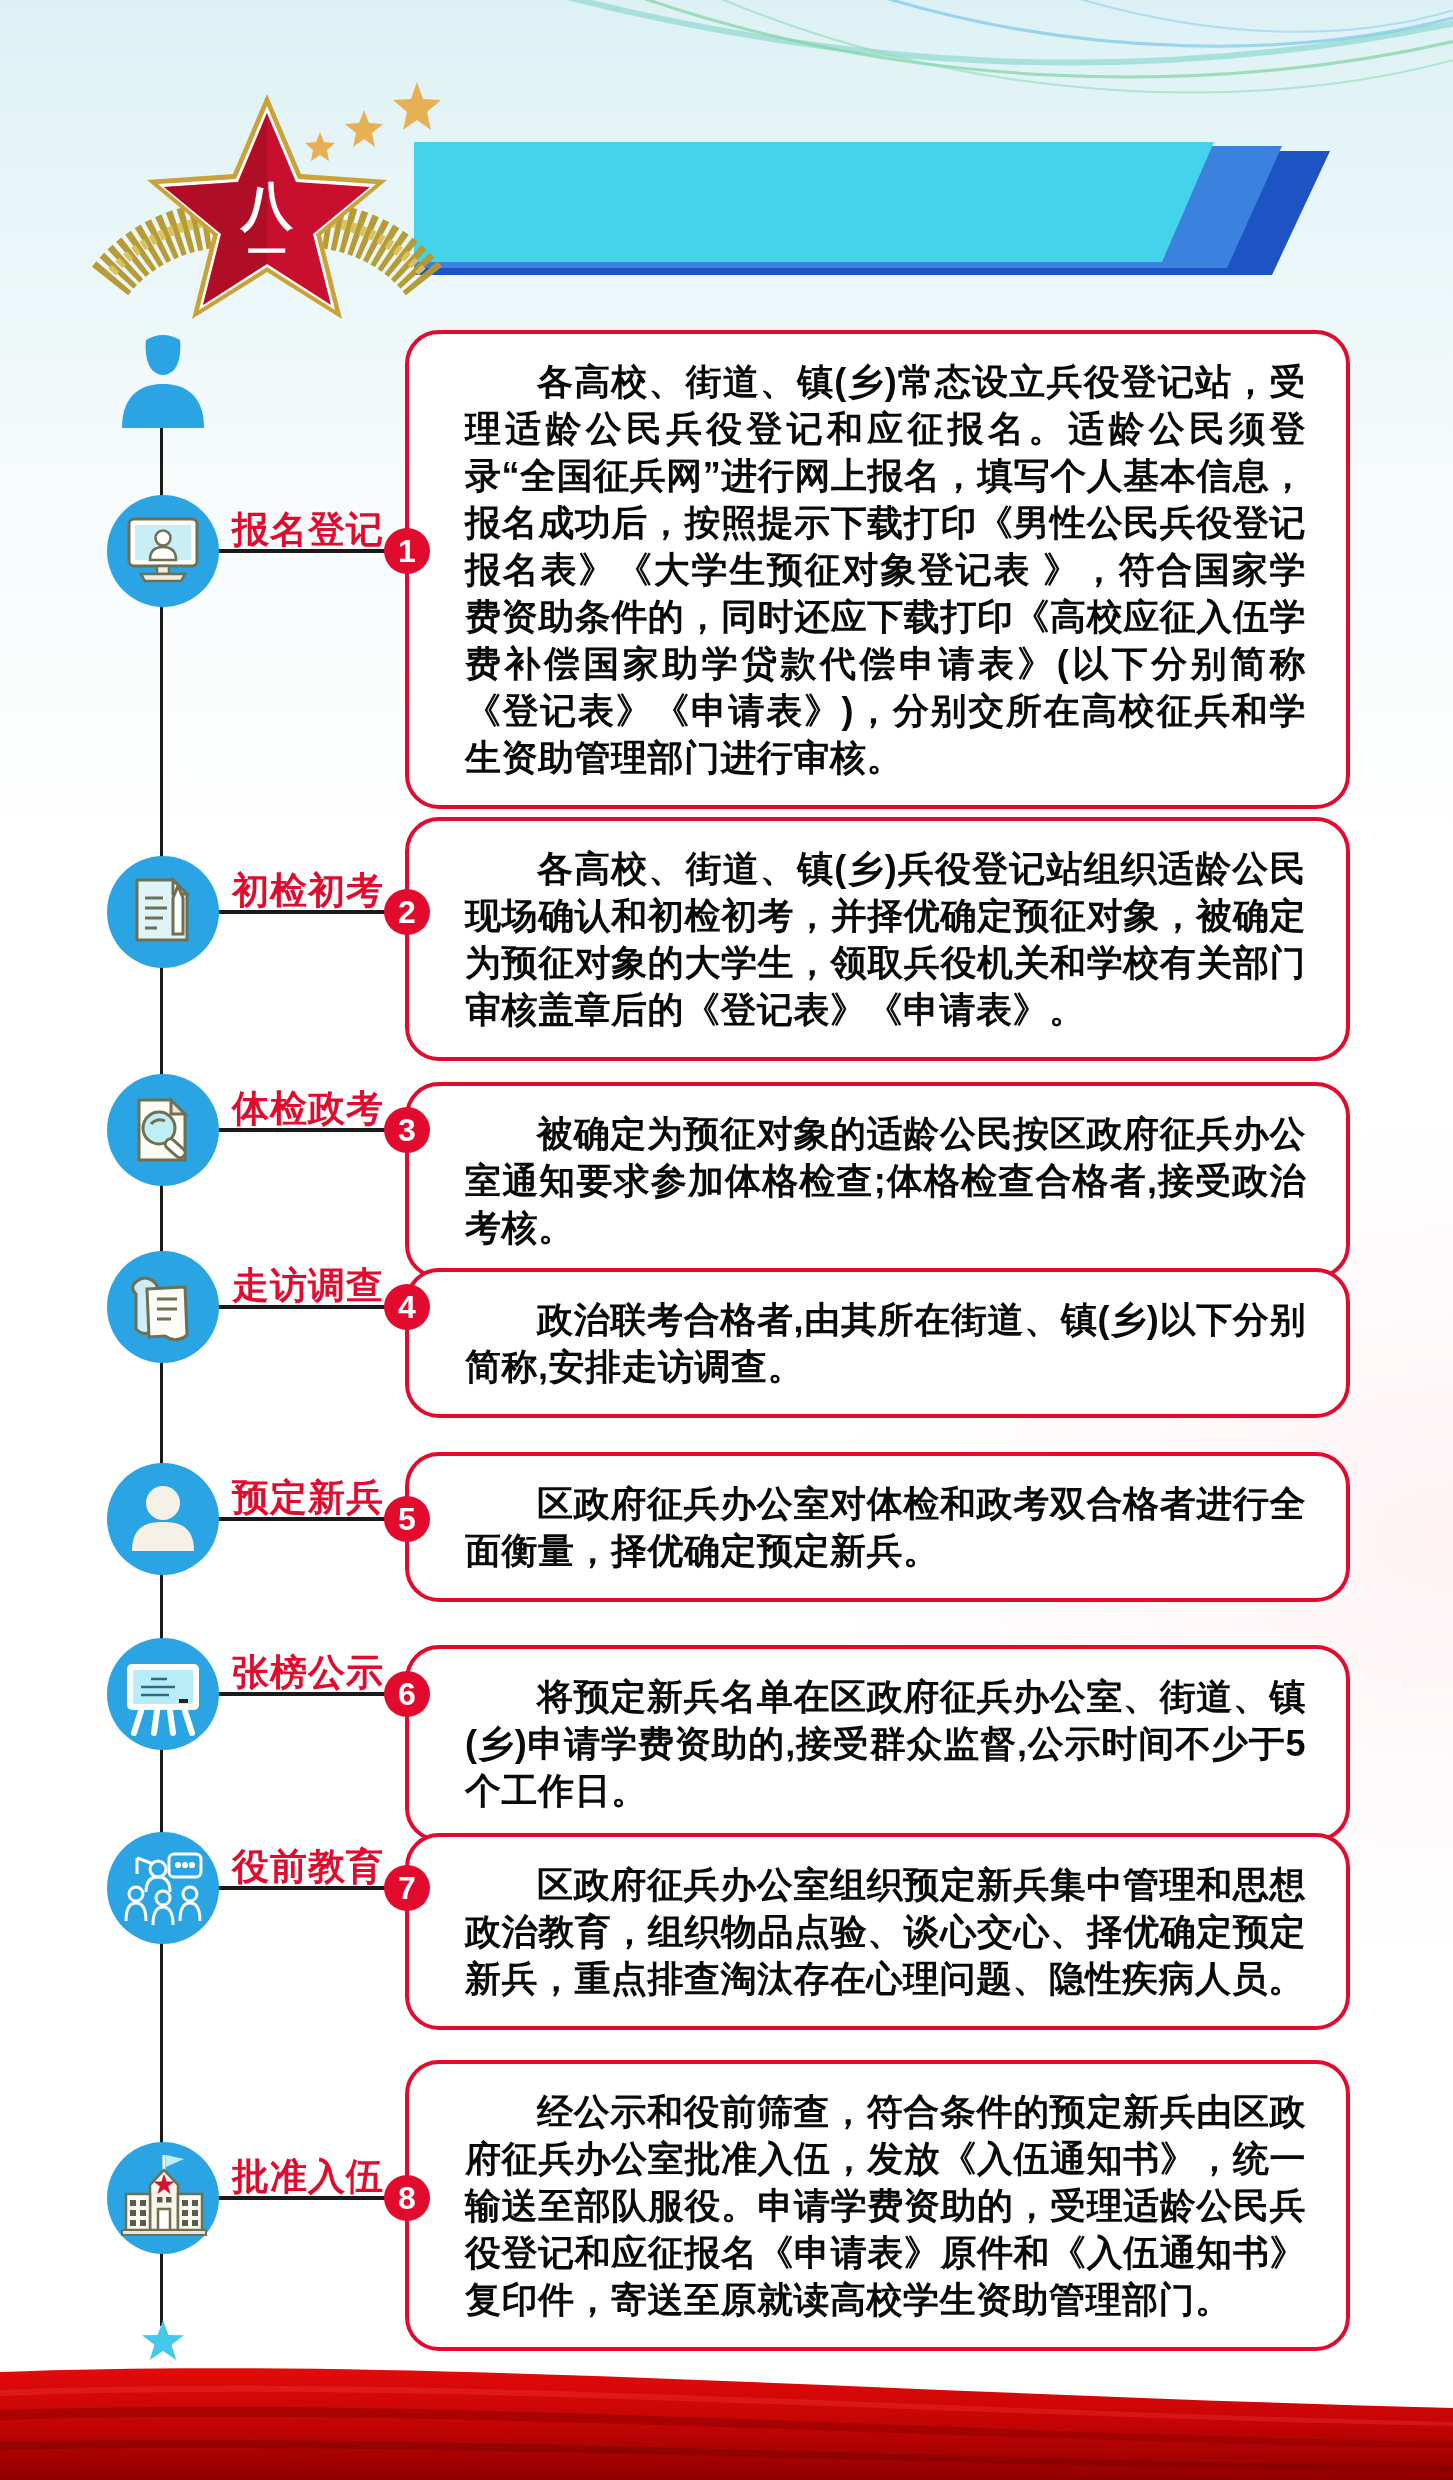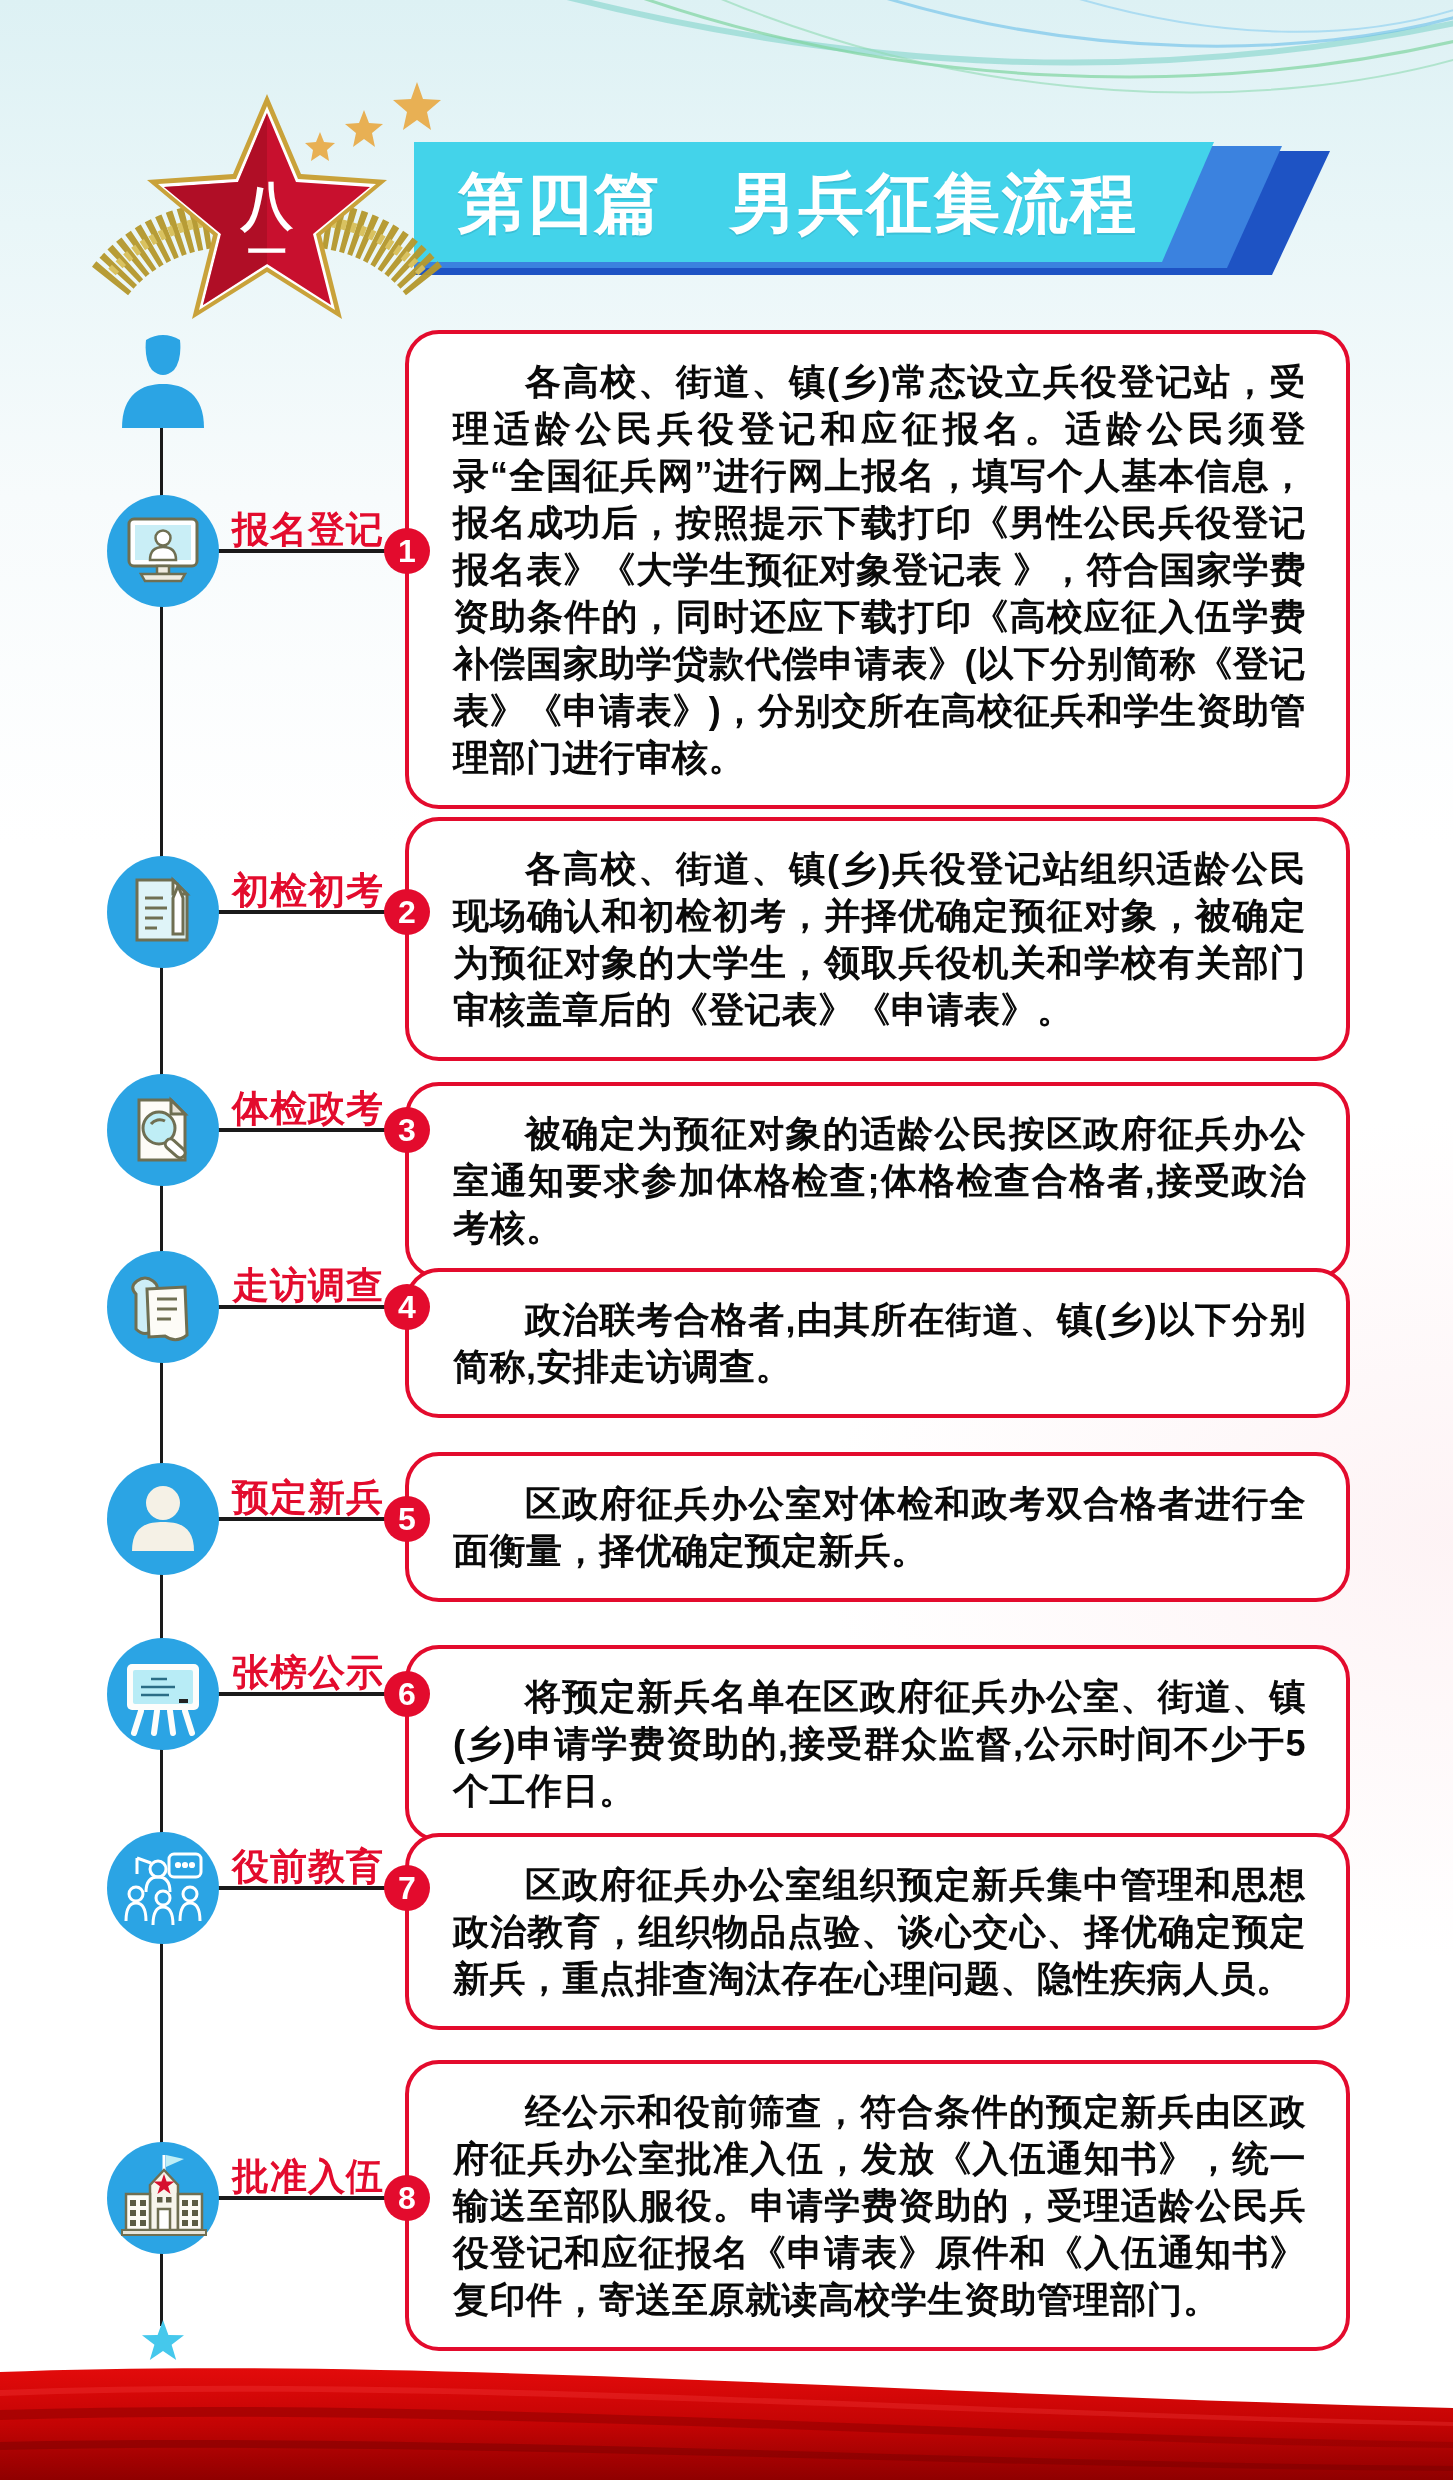--- a/index.html
+++ b/index.html
@@ -39,42 +39,41 @@
     background:var(--icon-blue);display:flex;align-items:center;justify-content:center;z-index:3;}
   .icon-art{width:112px;height:112px;display:block;}
   .icon-art svg{width:112px;height:112px;display:block;}
   .step-line{position:absolute;left:215px;width:172px;height:4px;background:var(--timeline-black);z-index:1;}
   .step-label{position:absolute;left:232px;width:360px;height:44px;color:var(--accent-red);
     font-size:37px;font-weight:900;letter-spacing:1px;white-space:nowrap;z-index:2;}
   .step-badge{position:absolute;left:384px;width:46px;height:46px;border-radius:50%;
     background:var(--accent-red);color:#fff;font-size:32px;font-weight:900;
     display:flex;align-items:center;justify-content:center;z-index:5;}
   .step-box{position:absolute;left:405px;width:945px;box-sizing:border-box;background:#fff;
-    border:4px solid var(--accent-red);border-radius:34px;padding:24px 40px 24px 44px;z-index:4;}
+    border:4px solid var(--accent-red);border-radius:34px;padding:24px 40px 24px 56px;z-index:4;}
   .step-text{font-size:36px;line-height:47px;font-weight:700;color:#0a0a0a;
     text-align:justify;text-indent:2em;letter-spacing:.5px;}
   .ribbon{position:absolute;left:0;top:2350px;width:1453px;height:130px;}
 </style>
 </head>
 <body>
 
 <div class="poster">
 
   <svg class="swoosh" viewBox="0 0 1453 260">
     <path d="M540,-10 C860,75 1160,85 1460,22" fill="none" stroke="#63c9bd" stroke-width="6" opacity="0.45"></path>
     <path d="M620,-10 C900,92 1210,98 1460,40" fill="none" stroke="#7fd4a0" stroke-width="3" opacity="0.7"></path>
     <path d="M700,-10 C980,112 1270,112 1460,58" fill="none" stroke="#8fdab2" stroke-width="2" opacity="0.6"></path>
     <path d="M860,-10 C1080,62 1310,58 1460,16" fill="none" stroke="#5fb9e8" stroke-width="3" opacity="0.55"></path>
     <path d="M1050,-10 C1220,45 1360,40 1460,8" fill="none" stroke="#79c7ef" stroke-width="2" opacity="0.5"></path>
   </svg>
 
   <div class="banner-base banner-dark"></div>
   <div class="banner-base banner-mid"></div>
   <div class="banner-base banner-cyan"></div>
-  <div class="page-title">第四篇　男兵征集流程</div>
 
   <svg class="emblem" viewBox="0 0 350 268">
     <g opacity="0.96">
       <path d="M18,205 C55,158 115,140 172,152" fill="none" stroke="#b5992f" stroke-width="46" stroke-dasharray="6 4"></path>
       <path d="M332,205 C295,158 235,140 178,152" fill="none" stroke="#b5992f" stroke-width="46" stroke-dasharray="6 4"></path>
       <path d="M20,196 C60,152 118,136 174,148" fill="none" stroke="#d9c05a" stroke-width="10" stroke-dasharray="5 5"></path>
       <path d="M330,196 C290,152 232,136 176,148" fill="none" stroke="#d9c05a" stroke-width="10" stroke-dasharray="5 5"></path>
     </g>
     <g>
       <polygon points="175,18 209,98 295,104 229,159 250,243 175,196 100,243 121,159 55,104 141,98" fill="#c9a23a"></polygon>

